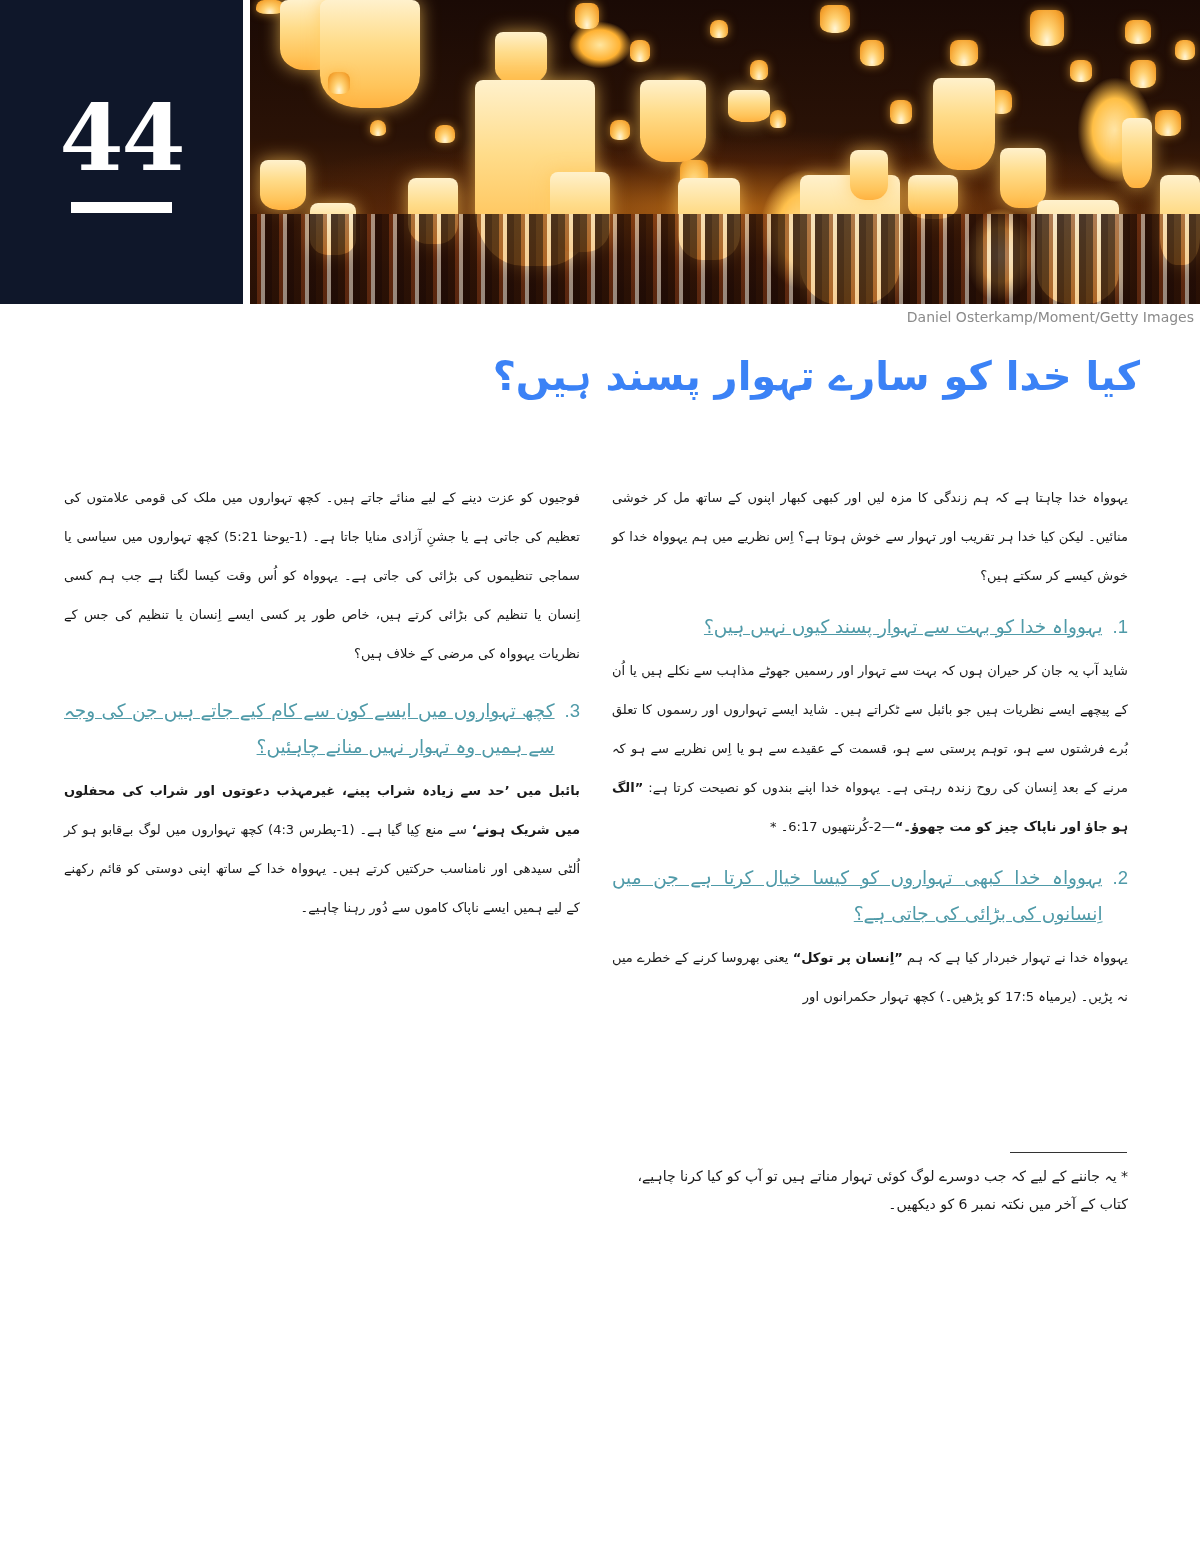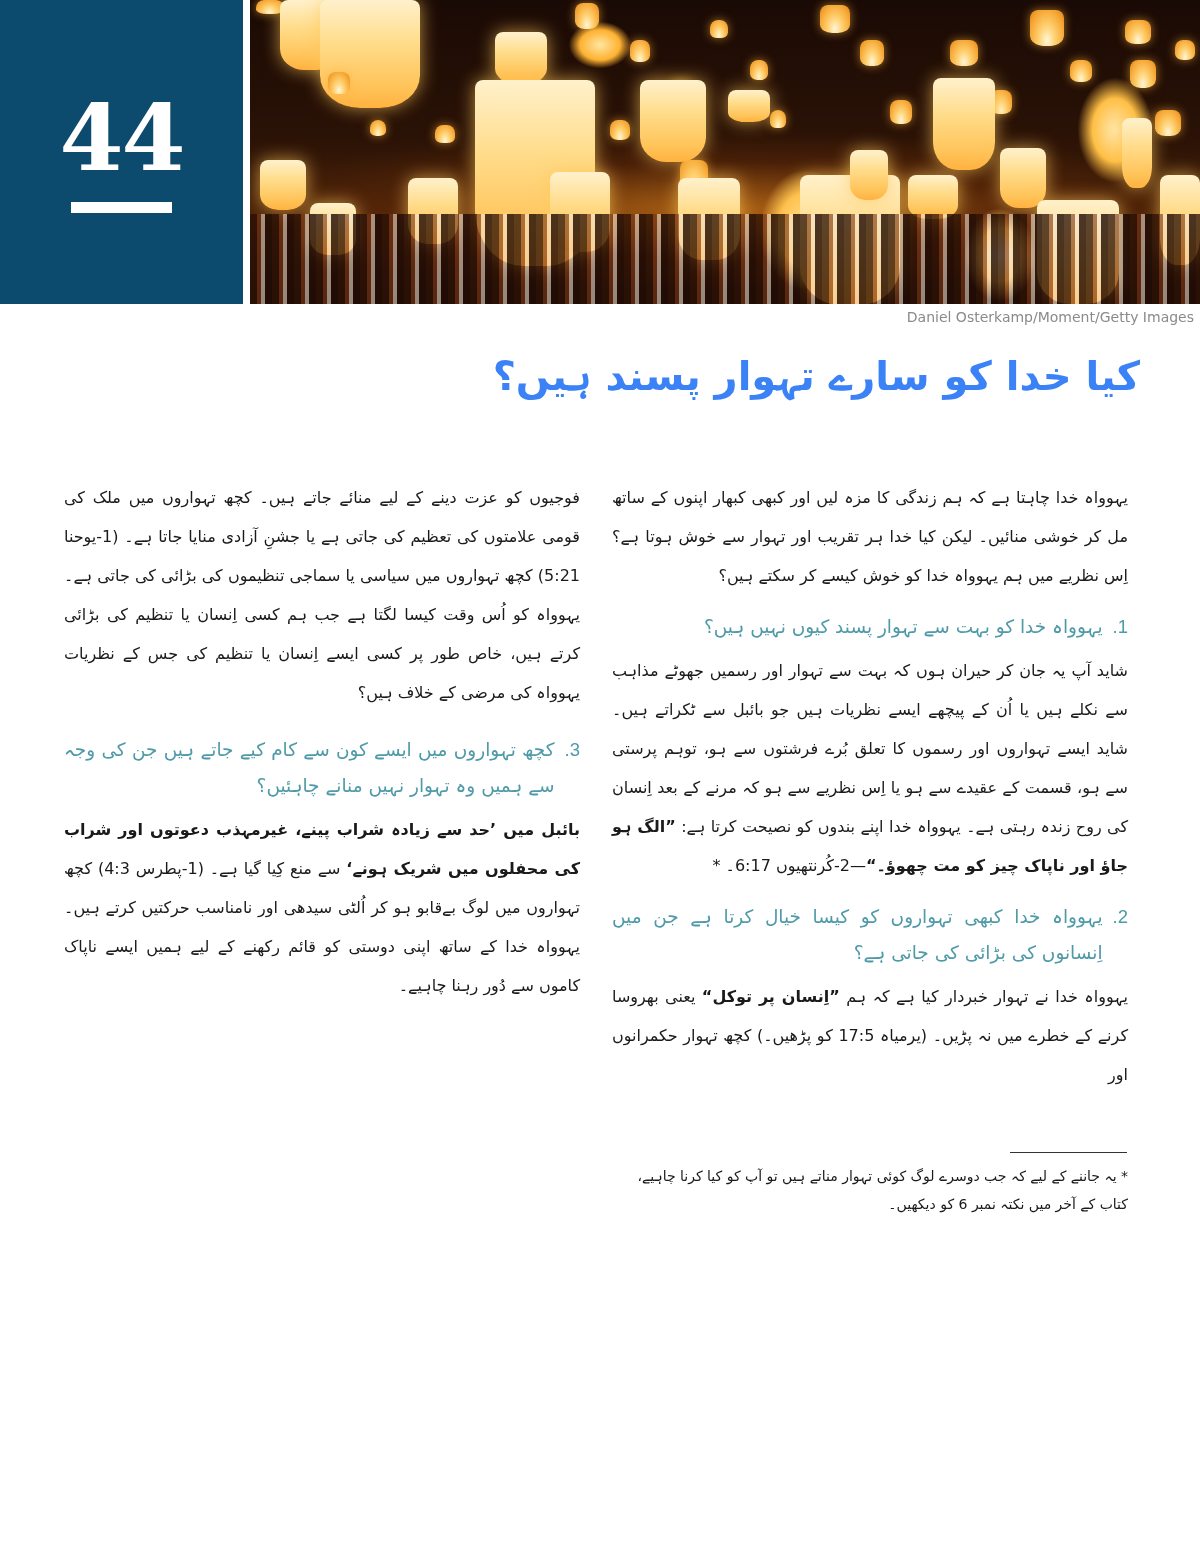--- a/index.html
+++ b/index.html
@@ -1,19 +1,19 @@
 <!DOCTYPE html>
 <html><head>
 <meta charset="utf-8">
 <style>
   html, body { margin: 0; padding: 0; background: #ffffff; }
   body { width: 1200px; height: 1543px; position: relative; overflow: hidden; font-family: "DejaVu Sans", sans-serif; color: #1a1a1a; }
 
   .header { position: absolute; left: 0; top: 0; width: 1200px; height: 304px; }
-  .lesson-box { position: absolute; left: 0; top: 0; width: 243px; height: 304px; background: #0c4a6e; }
+  .lesson-box { position: absolute; left: 0; top: 0; width: 243px; height: 304px; background: #0f172a; }
   .lesson-number { position: absolute; left: 0; width: 243px; top: 92px; text-align: center; color: #ffffff; font-family: "DejaVu Serif", serif; font-weight: bold; font-size: 92px; line-height: 1; letter-spacing: -2px; }
   .lesson-underline { position: absolute; left: 71px; top: 202px; width: 101px; height: 11px; background: #ffffff; }
 
   .photo { position: absolute; left: 250px; top: 0; width: 950px; height: 304px; overflow: hidden;
     background:
       radial-gradient(ellipse 60px 80px at 555px 230px, #ffe7a8 0%, #ffc14d 45%, rgba(255,170,40,0) 75%),
       radial-gradient(ellipse 50px 70px at 865px 130px, #ffe9b0 0%, #ffbf45 45%, rgba(255,170,40,0) 75%),
       radial-gradient(ellipse 55px 45px at 120px 60px, #fff0c0 0%, #ffbd40 50%, rgba(255,170,40,0) 78%),
       radial-gradient(ellipse 45px 60px at 750px 255px, #fff2c8 0%, #ffc45a 45%, rgba(255,170,40,0) 78%),
       radial-gradient(ellipse 40px 30px at 350px 45px, #ffe6a0 0%, #ffb232 50%, rgba(255,170,40,0) 78%),
@@ -28,25 +28,25 @@
     background: repeating-linear-gradient(90deg, rgba(40,15,5,0.75) 0 7px, rgba(120,50,20,0.6) 7px 11px, rgba(240,230,220,0.55) 11px 15px, rgba(30,10,5,0.8) 15px 22px); }
 
   .credit { position: absolute; right: 6px; top: 309px; font-family: "DejaVu Sans", sans-serif; font-size: 14px; color: #8a8a8a; }
 
   .title { position: absolute; right: 60px; top: 352px; direction: rtl; font-family: "DejaVu Sans", sans-serif; font-weight: bold; font-size: 40px; line-height: 1.2; color: #3b82f6; }
 
   .col { position: absolute; direction: rtl; text-align: justify; text-align-last: right; }
   .col-right { left: 612px; width: 516px; top: 478px; }
   .col-left { left: 64px; width: 516px; top: 478px; }
 
-  .para { font-size: 16px; line-height: 39px; margin: 0 0 0 0; }
+  .para { font-size: 13px; line-height: 39px; margin: 0 0 0 0; }
   .para b { font-weight: bold; }
   .question { color: #4f9aa8; font-size: 18.5px; line-height: 36px; margin: 14px 0 6px 0; display: flex; flex-direction: row; }
   .q-num { margin-left: 10px; white-space: nowrap; font-family: "Liberation Sans", sans-serif; }
-  .q-text { flex: 1; }
+  .q-text { flex: 1; text-decoration: underline; }
 
   .footnote-rule { position: absolute; left: 1010px; top: 1152px; width: 117px; height: 1px; background: #333; }
   .footnote { position: absolute; left: 612px; width: 516px; top: 1162px; direction: rtl; font-size: 14px; line-height: 28px; text-align: right; }
 </style>
 </head>
 <body>
 
 <div class="header">
   <div class="lesson-box">
     <div class="lesson-number">44</div>

